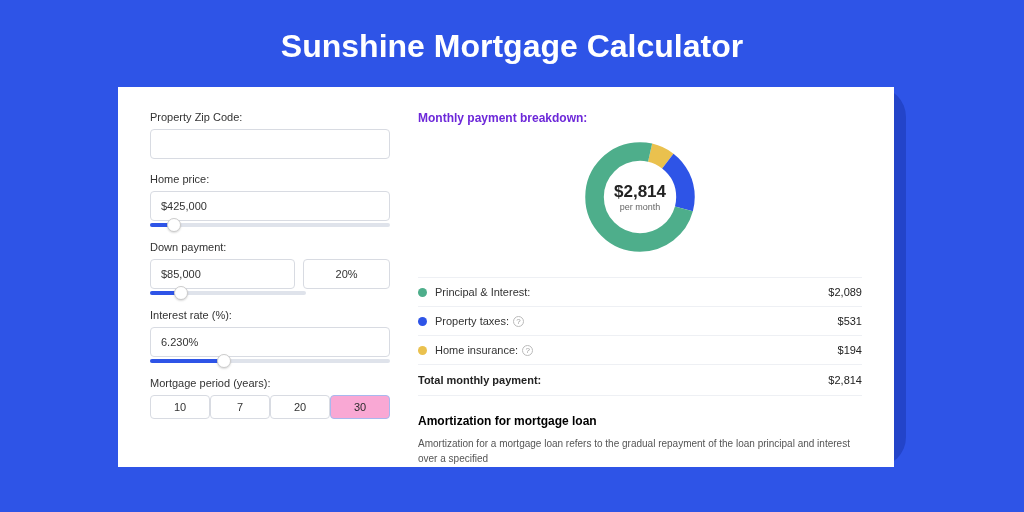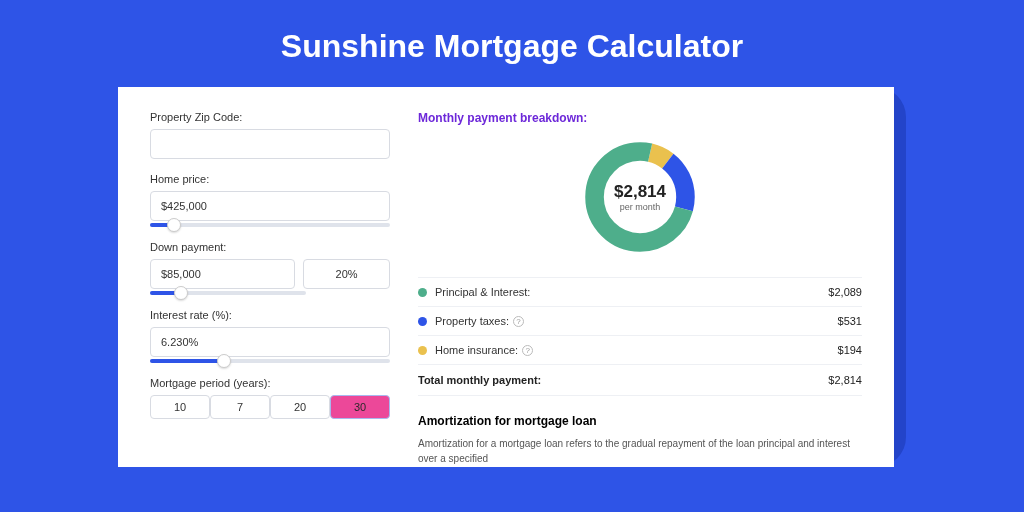--- a/index.html
+++ b/index.html
@@ -13,21 +13,21 @@
 .input { width: 100%; border: 1px solid #d8dbe2; border-radius: 4px; height: 30px; padding: 0 10px; font-size: 11px; color: #333; background: #fff; }
 .field { margin-bottom: 14px; position: relative; }
 .slider-track { height: 4px; background: #dfe3eb; border-radius: 2px; margin-top: 2px; position: relative; }
 .slider-fill { height: 4px; background: #2e54e7; border-radius: 2px; position: absolute; left: 0; top: 0; }
 .slider-thumb { width: 14px; height: 14px; background: #fff; border: 1px solid #ccc; border-radius: 50%; position: absolute; top: -5px; transform: translateX(-50%); box-shadow: 0 1px 2px rgba(0,0,0,0.15); }
 .dp-row { display: flex; gap: 8px; }
 .dp-amount { flex: 1.9; }
 .dp-pct { flex: 1; text-align: center; }
 .period-row { display: flex; margin-top: 4px; }
 .period-btn { flex: 1; border: 1px solid #d8dbe2; background: #fff; border-radius: 4px; height: 24px; font-size: 11px; color: #333; cursor: pointer; }
-.period-btn.active { background: #ec4899; border-color: #a8b8ee; color: #2a2a2a; }
+.period-btn.active { background: #f9a8d4; border-color: #a8b8ee; color: #2a2a2a; }
 .toggle-row { display: flex; align-items: center; gap: 8px; margin-top: 12px; }
 .toggle { width: 28px; height: 16px; background: #e2e5eb; border-radius: 8px; position: relative; cursor: pointer; }
 .toggle-knob { width: 12px; height: 12px; background: #fff; border-radius: 50%; position: absolute; left: 2px; top: 2px; box-shadow: 0 1px 2px rgba(0,0,0,0.2); }
 .toggle-label { font-size: 11px; color: #333; }
 .breakdown-title { font-size: 12px; font-weight: 700; color: #6d28d9; margin-bottom: 8px; }
 .donut-wrap { display: flex; justify-content: center; padding: 4px 0 12px; }
 .donut { width: 120px; height: 120px; position: relative; }
 .donut svg { width: 120px; height: 120px; }
 .donut-center { position: absolute; inset: 0; display: flex; flex-direction: column; align-items: center; justify-content: center; }
 .donut-amount { font-size: 17px; font-weight: 700; color: #222; }

